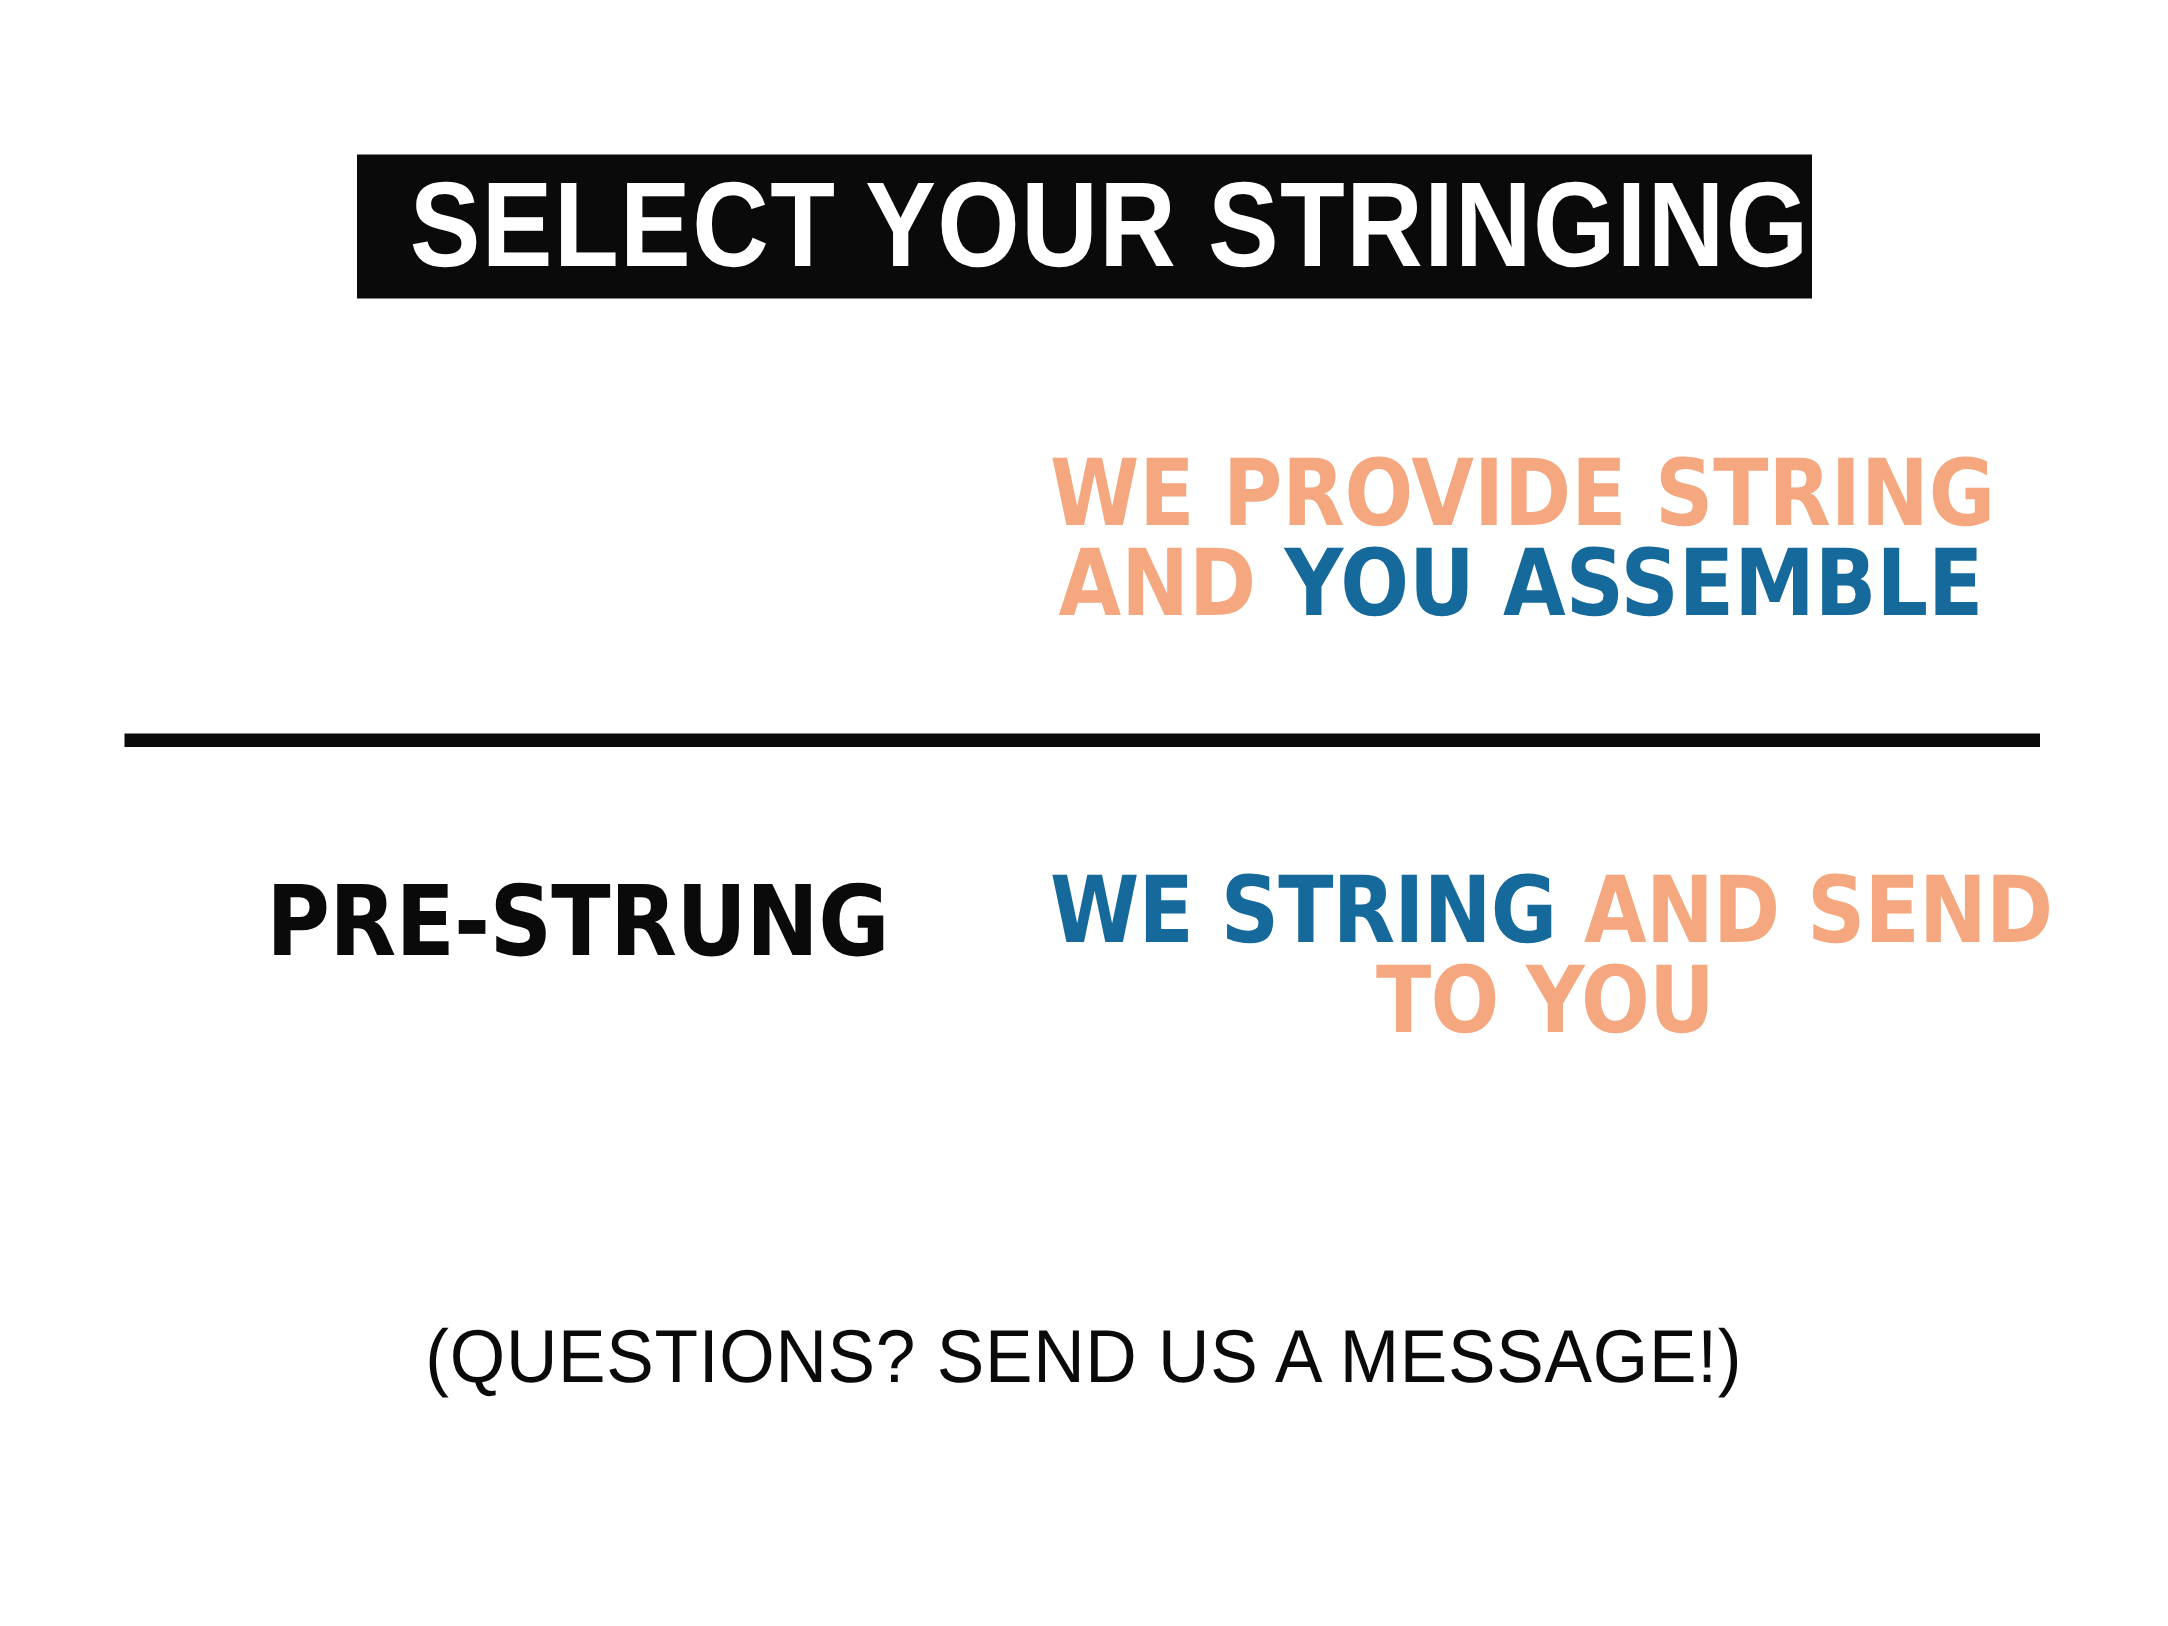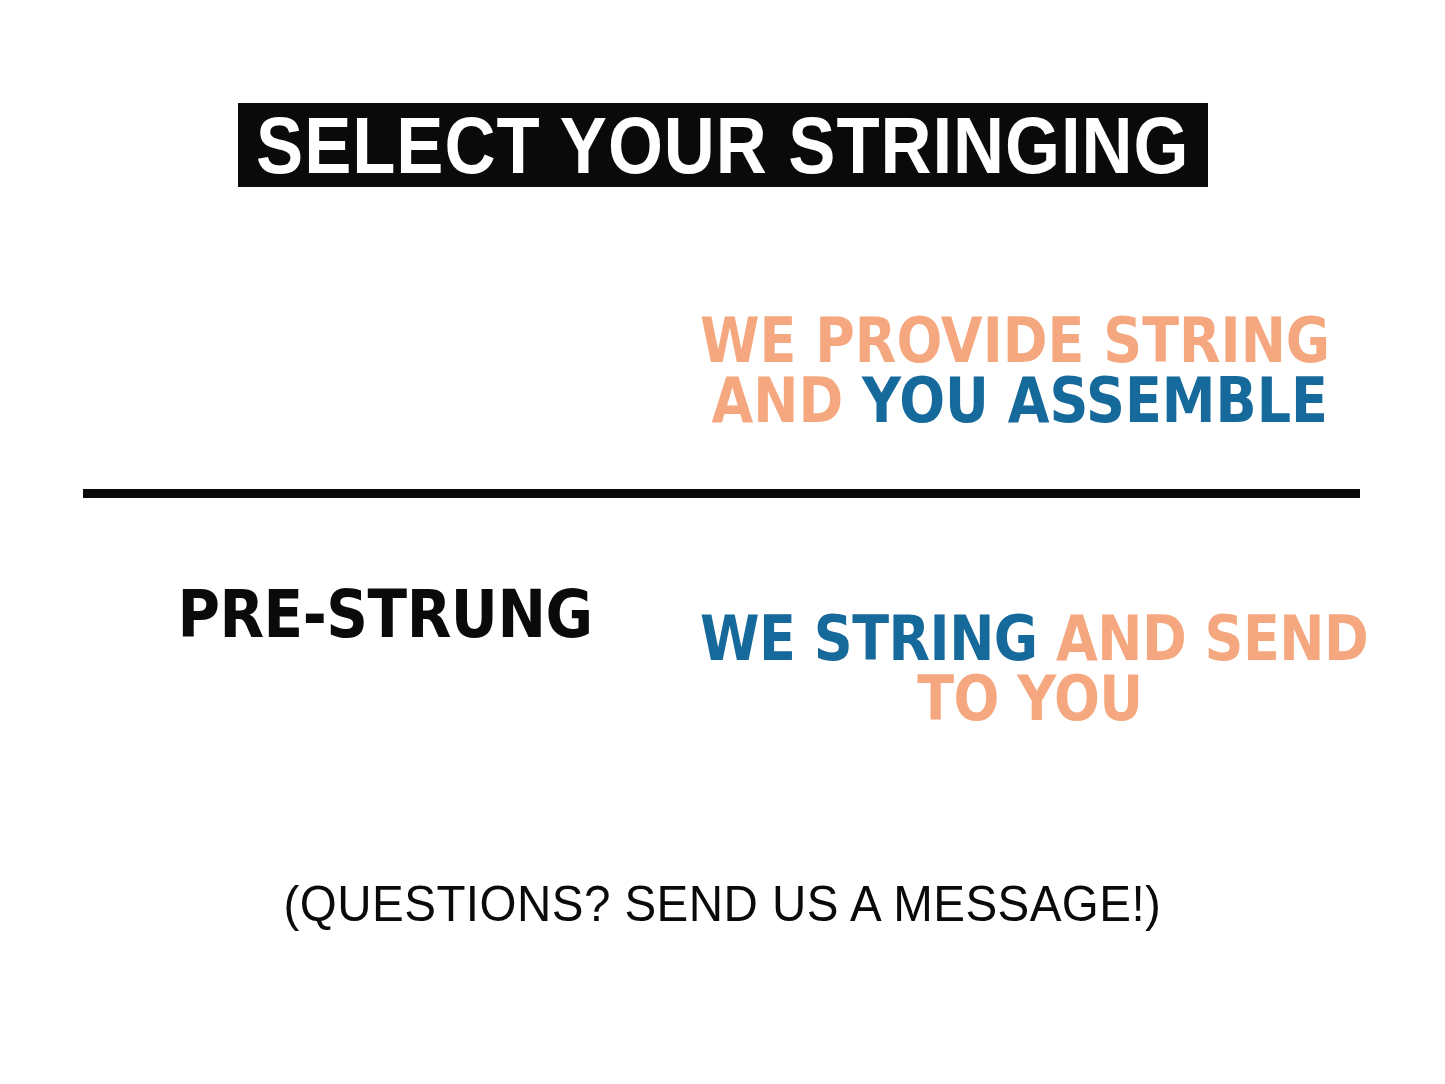--- a/index.html
+++ b/index.html
@@ -22,25 +22,25 @@
     inset: 0;
     background: #ffffff;
   }
 
   
   .title-banner {
     position: absolute;
     left: 238px;
     top: 103px;
     width: 970px;
-    height: 84px;
+    height: 96px;
     background: #0a0a0a;
     display: flex;
     align-items: center;
-    justify-content: center;
+    justify-content: flex-start;
     overflow: hidden;
   }
   .title-text {
     color: #ffffff;
     font-family: "Liberation Sans Narrow", "Liberation Sans", sans-serif;
     font-weight: 700;
     font-size: 76px;
     line-height: 76px;
     letter-spacing: 1px;
     white-space: nowrap;
@@ -87,24 +87,24 @@
     color: #0a0a0a;
     font-size: 58px;
     line-height: 58px;
     transform: scaleY(1.12);
     transform-origin: center top;
   }
 
   .row1-right {
     position: absolute;
     left: 700px;
-    top: 312px;
+    top: 300px;
     width: 628px;
     height: 130px;
-    text-align: right;
+    text-align: center;
   }
   .row1-right .ln {
     display: block;
     font-size: 54px;
     line-height: 52px;
     letter-spacing: 0px;
     transform: scaleY(1.14);
     transform-origin: left top;
   }
   .row1-right .ln1 { margin-bottom: 8px; }
@@ -132,21 +132,20 @@
     transform: scaleY(1.12);
     transform-origin: center top;
   }
 
   .row2-right {
     position: absolute;
     left: 700px;
     top: 578px;
     width: 660px;
     text-align: center;
-    margin-top: 32px;
   }
   .row2-right .ln {
     display: block;
     font-size: 54px;
     line-height: 52px;
     transform: scaleY(1.14);
     transform-origin: center top;
   }
   .row2-right .ln1 { margin-bottom: 8px; }
 

